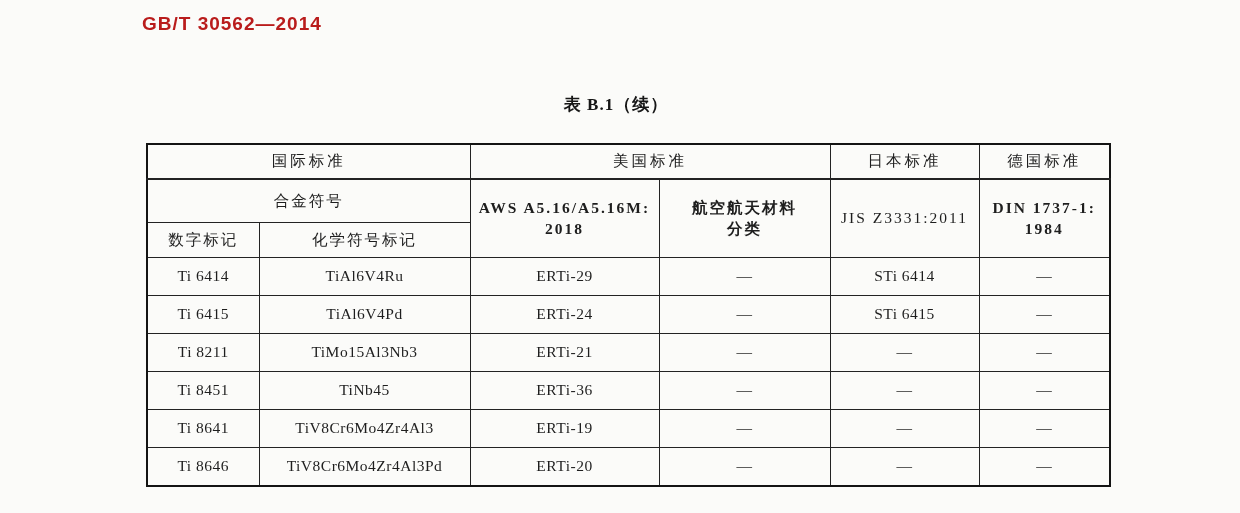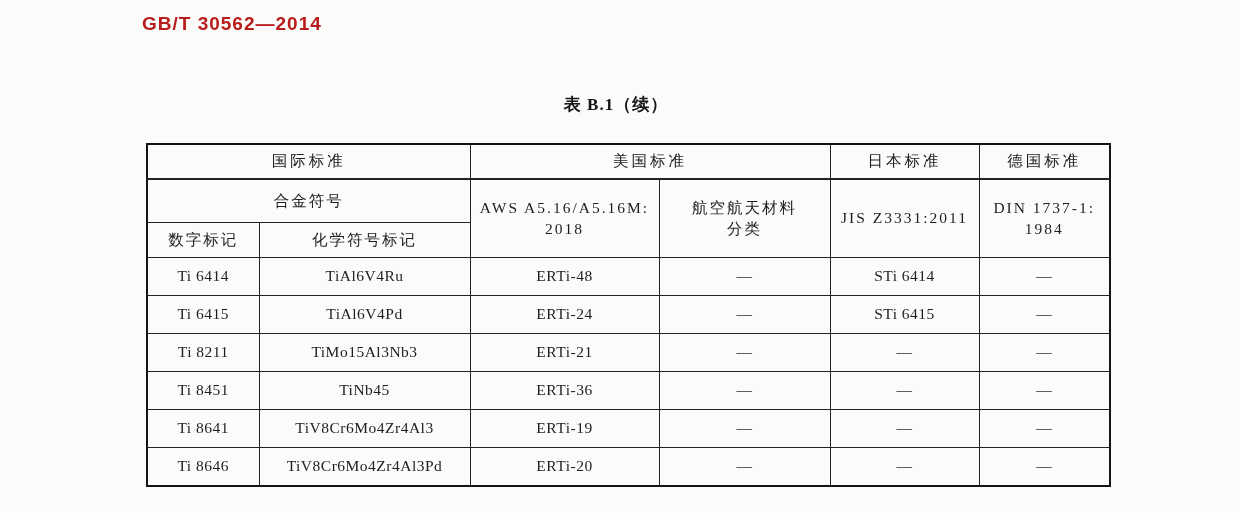--- a/index.html
+++ b/index.html
@@ -61,21 +61,21 @@
   .std-table tr.h1 th {
     height: 33px;
     border-bottom-width: 2px;
     letter-spacing: 3px;
     margin-left: 36px;
   }
   .std-table tr.h2 th { height: 42px; letter-spacing: 2px; margin-left: 16px; }
   .std-table tr.h3 th { height: 34px; letter-spacing: 2px; }
   .std-table th.latin { letter-spacing: 0.5px; }
   .std-table tr.data td { height: 37px; letter-spacing: 0.5px; }
-  .two-line span { display: block; }
+  .two-line span { display: block; font-weight: bold; }
 </style>
 </head>
 <body>
 
 <div class="doc-code">GB/T 30562—2014</div>
 
 <div class="table-title">表 B.1（续）</div>
 
 <table class="std-table">
   <colgroup>
@@ -110,21 +110,21 @@
       </th>
     </tr>
     <tr class="h3">
       <th>数字标记</th>
       <th>化学符号标记</th>
     </tr>
 
     <tr class="data">
       <td>Ti 6414</td>
       <td>TiAl6V4Ru</td>
-      <td>ERTi-48</td>
+      <td>ERTi-29</td>
       <td>—</td>
       <td>STi 6414</td>
       <td>—</td>
     </tr>
     <tr class="data">
       <td>Ti 6415</td>
       <td>TiAl6V4Pd</td>
       <td>ERTi-24</td>
       <td>—</td>
       <td>STi 6415</td>

